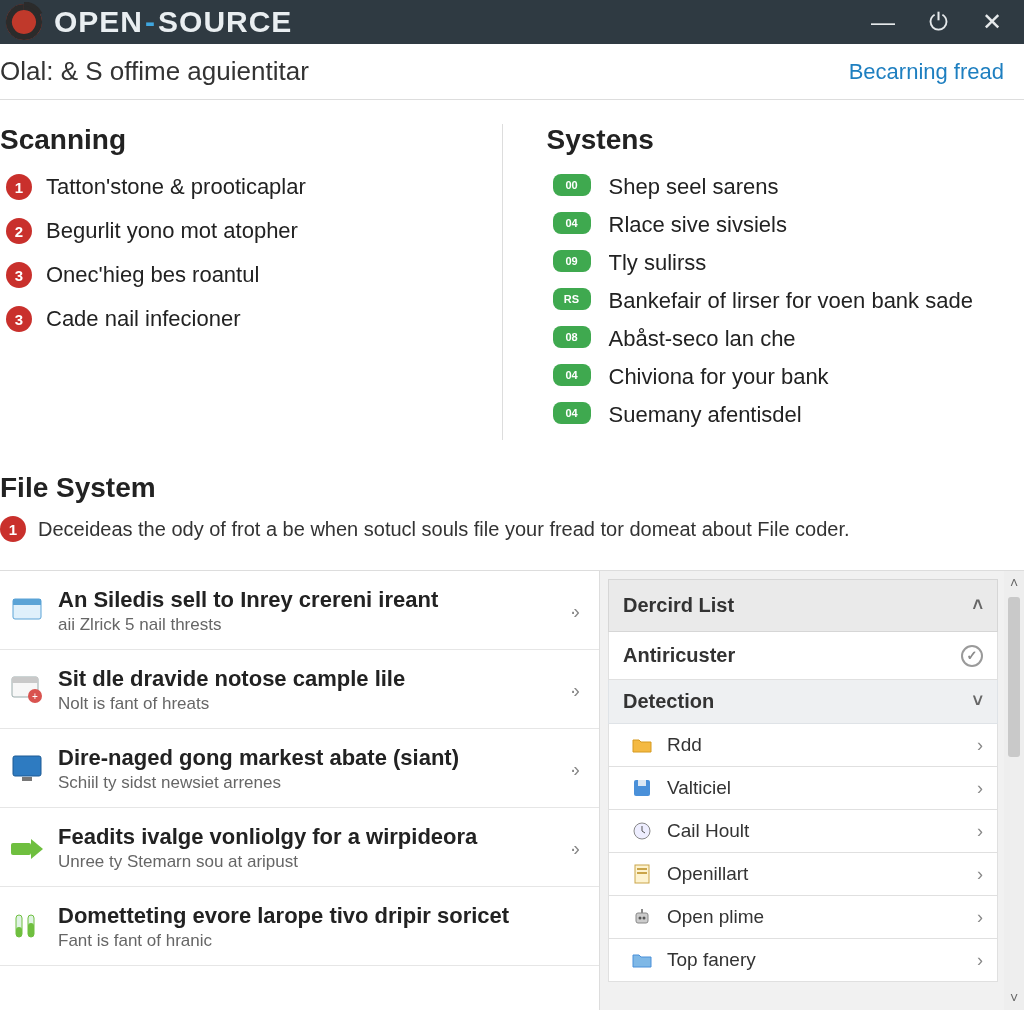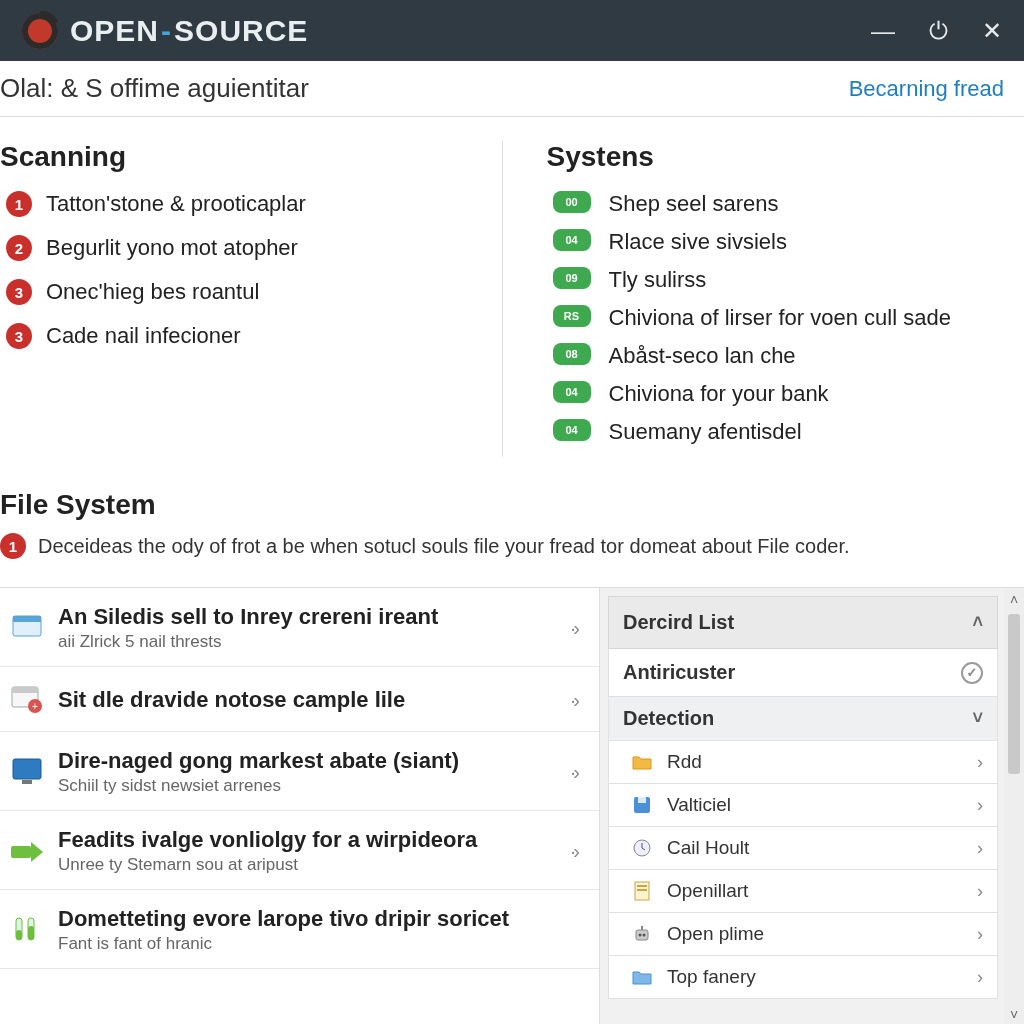--- a/index.html
+++ b/index.html
@@ -6,25 +6,25 @@
   body {
     font-family: "Segoe UI", Arial, sans-serif;
     width: 1024px;
     height: 1024px;
     overflow: hidden;
     background: #fff;
     color: #222;
   }
   
   .titlebar {
-    height: 61px;
+    height: 44px;
     background: #2f3a42;
     display: flex;
     align-items: center;
-    padding: 0 8px 0 20px;
+    padding: 0 8px 0 4px;
     color: #fff;
   }
   .app-logo {
     width: 40px; height: 40px; margin-right: 10px;
     display:flex; align-items:center; justify-content:center;
   }
   .app-title { font-size: 30px; font-weight: 600; letter-spacing: 1px; }
   .app-title .part1 { color: #e9eef1; }
   .app-title .dash { color:#3fa6df; padding:0 2px; }
   .win-controls { margin-left: auto; display:flex; gap: 34px; padding-right:14px;}
@@ -158,21 +158,21 @@
     <div class="pill-item">
       <span class="pill">04</span>
       <span>Rlace sive sivsiels</span>
     </div>
     <div class="pill-item">
       <span class="pill">09</span>
       <span>Tly sulirss</span>
     </div>
     <div class="pill-item">
       <span class="pill">RS</span>
-      <span>Chiviona of lirser for voen cull sade</span>
+      <span>Bankefair of lirser for voen bank sade</span>
     </div>
     <div class="pill-item">
       <span class="pill">08</span>
       <span>Abåst-seco lan che</span>
     </div>
     <div class="pill-item">
       <span class="pill">04</span>
       <span>Chiviona for your bank</span>
     </div>
     <div class="pill-item">
@@ -211,20 +211,21 @@
       <span class="report-icon">
         <svg width="32" height="28">
             <rect x="1" y="1" width="26" height="20" rx="2" fill="#f7f7f7" stroke="#9aa"></rect>
             <rect x="1" y="1" width="26" height="6" fill="#c9c9c9"></rect>
             <circle cx="24" cy="20" r="7" fill="#d9534f"></circle>
             <text x="24" y="24" font-size="10" text-anchor="middle" fill="#fff">+</text>
           </svg>
       </span>
       <div class="report-text">
         <div class="title">Sit dle dravide notose cample lile</div>
+        <div class="sub">Nolt is fant of hreats</div>
       </div>
       <span class="report-arrow">·›</span>
     </div>
 
     <div class="report-row">
       <span class="report-icon">
         <svg width="30" height="28">
             <rect x="1" y="1" width="28" height="20" rx="2" fill="#2e7bc1" stroke="#1d5a94"></rect>
             <rect x="10" y="22" width="10" height="4" fill="#777"></rect>
           </svg>

